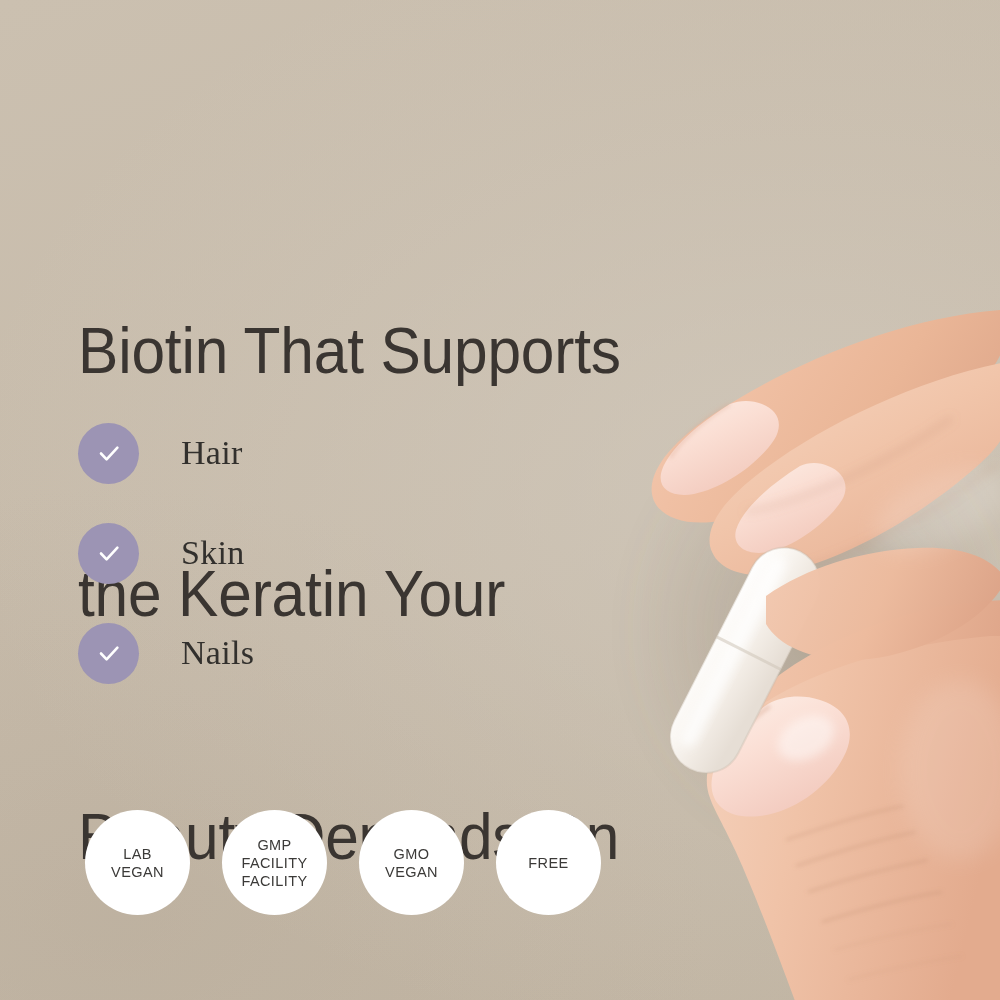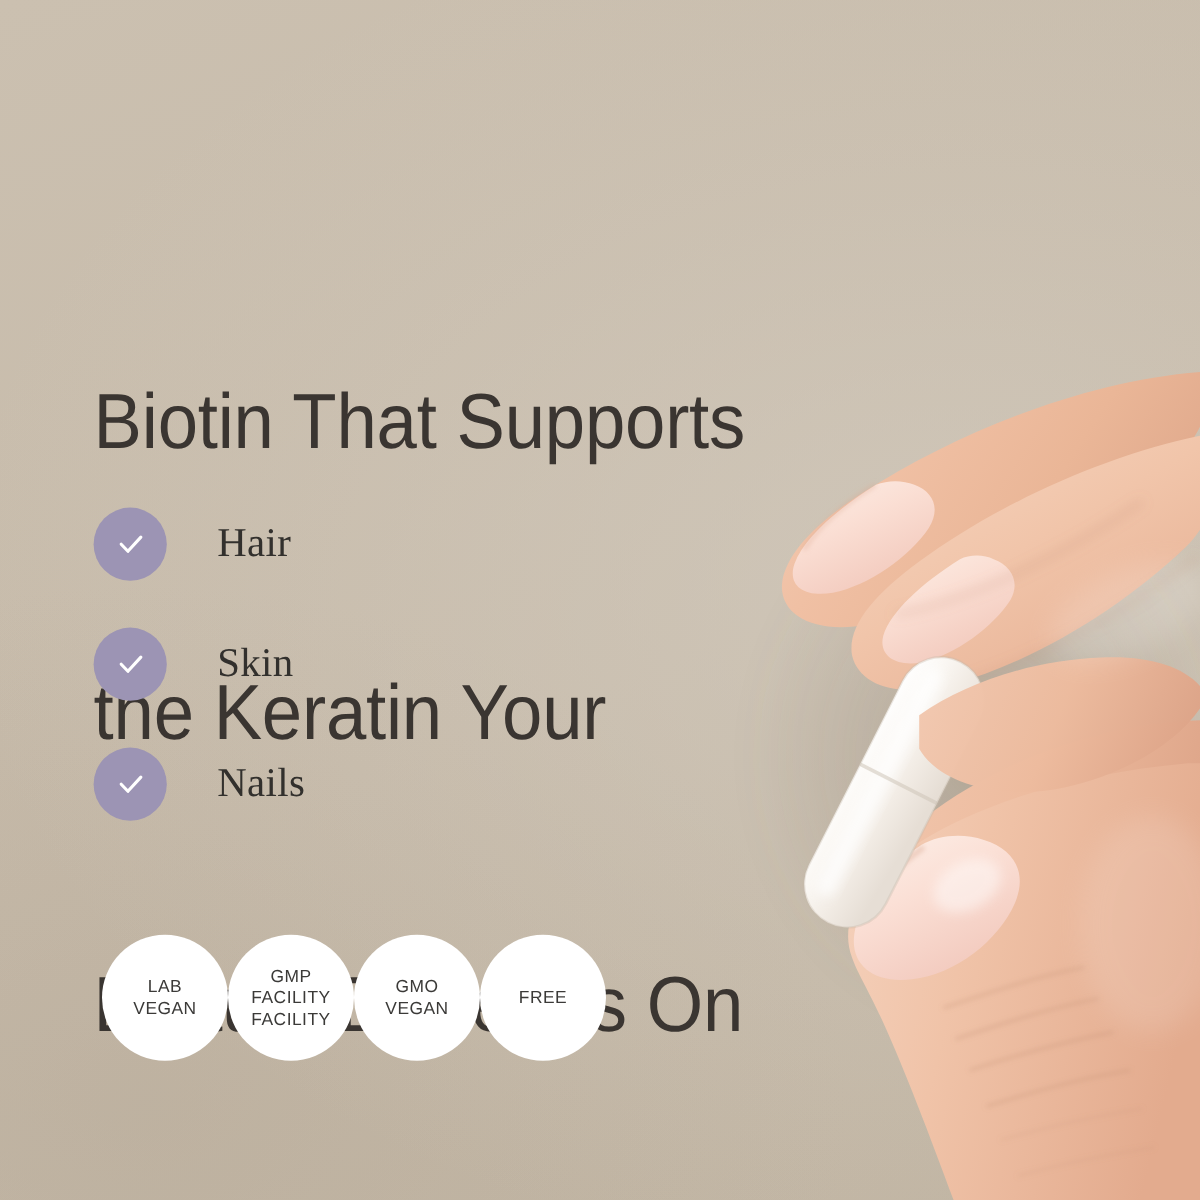--- a/index.html
+++ b/index.html
@@ -83,22 +83,23 @@
     font-size: 34px;
     line-height: 1;
     color: #32302d;
     letter-spacing: 0.3px;
   }
 
   
   #trust-badges {
     position: absolute;
     left: 85px;
-    top: 779px;
-    display: flex;
+    top: 810px;
+    display: flex;
+    gap: 32px;
   }
   .trust-badge {
     width: 105px;
     height: 105px;
     border-radius: 50%;
     background: #ffffff;
     display: flex;
     flex-direction: column;
     align-items: center;
     justify-content: center;

